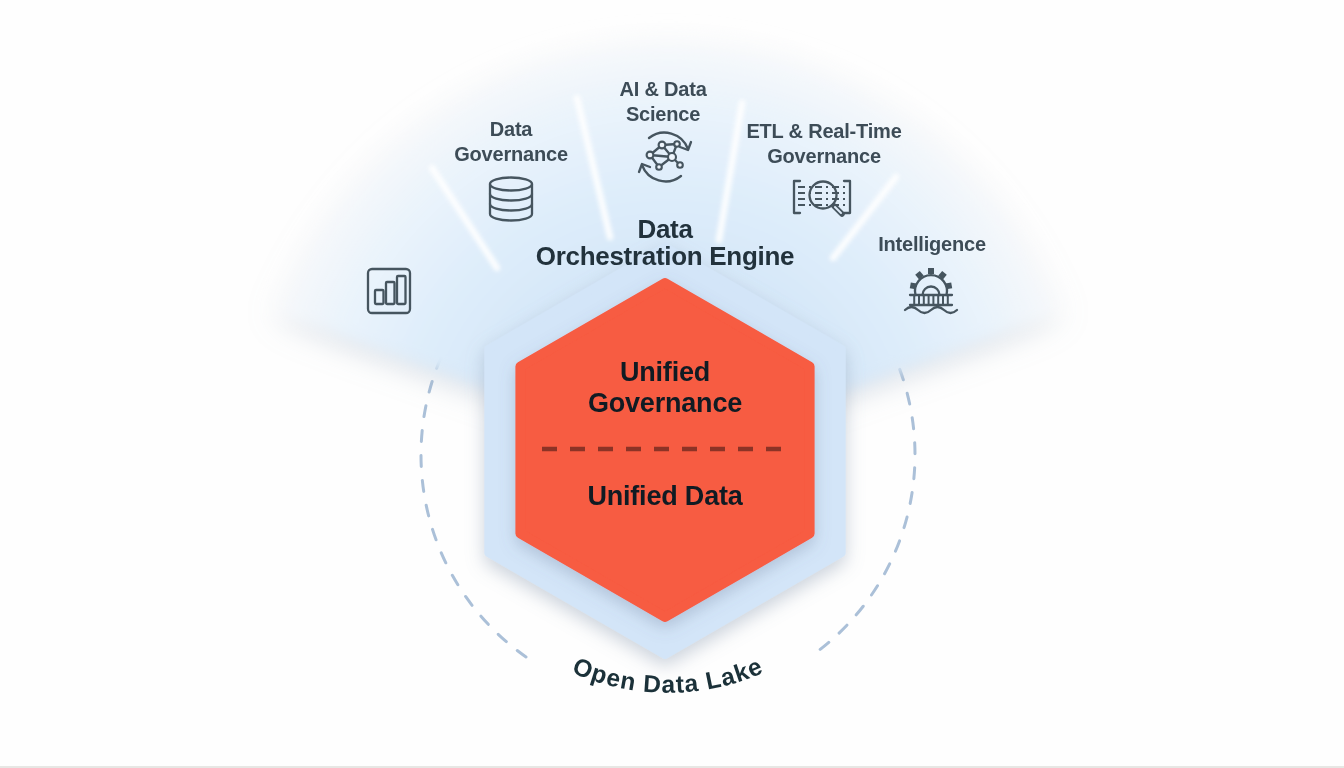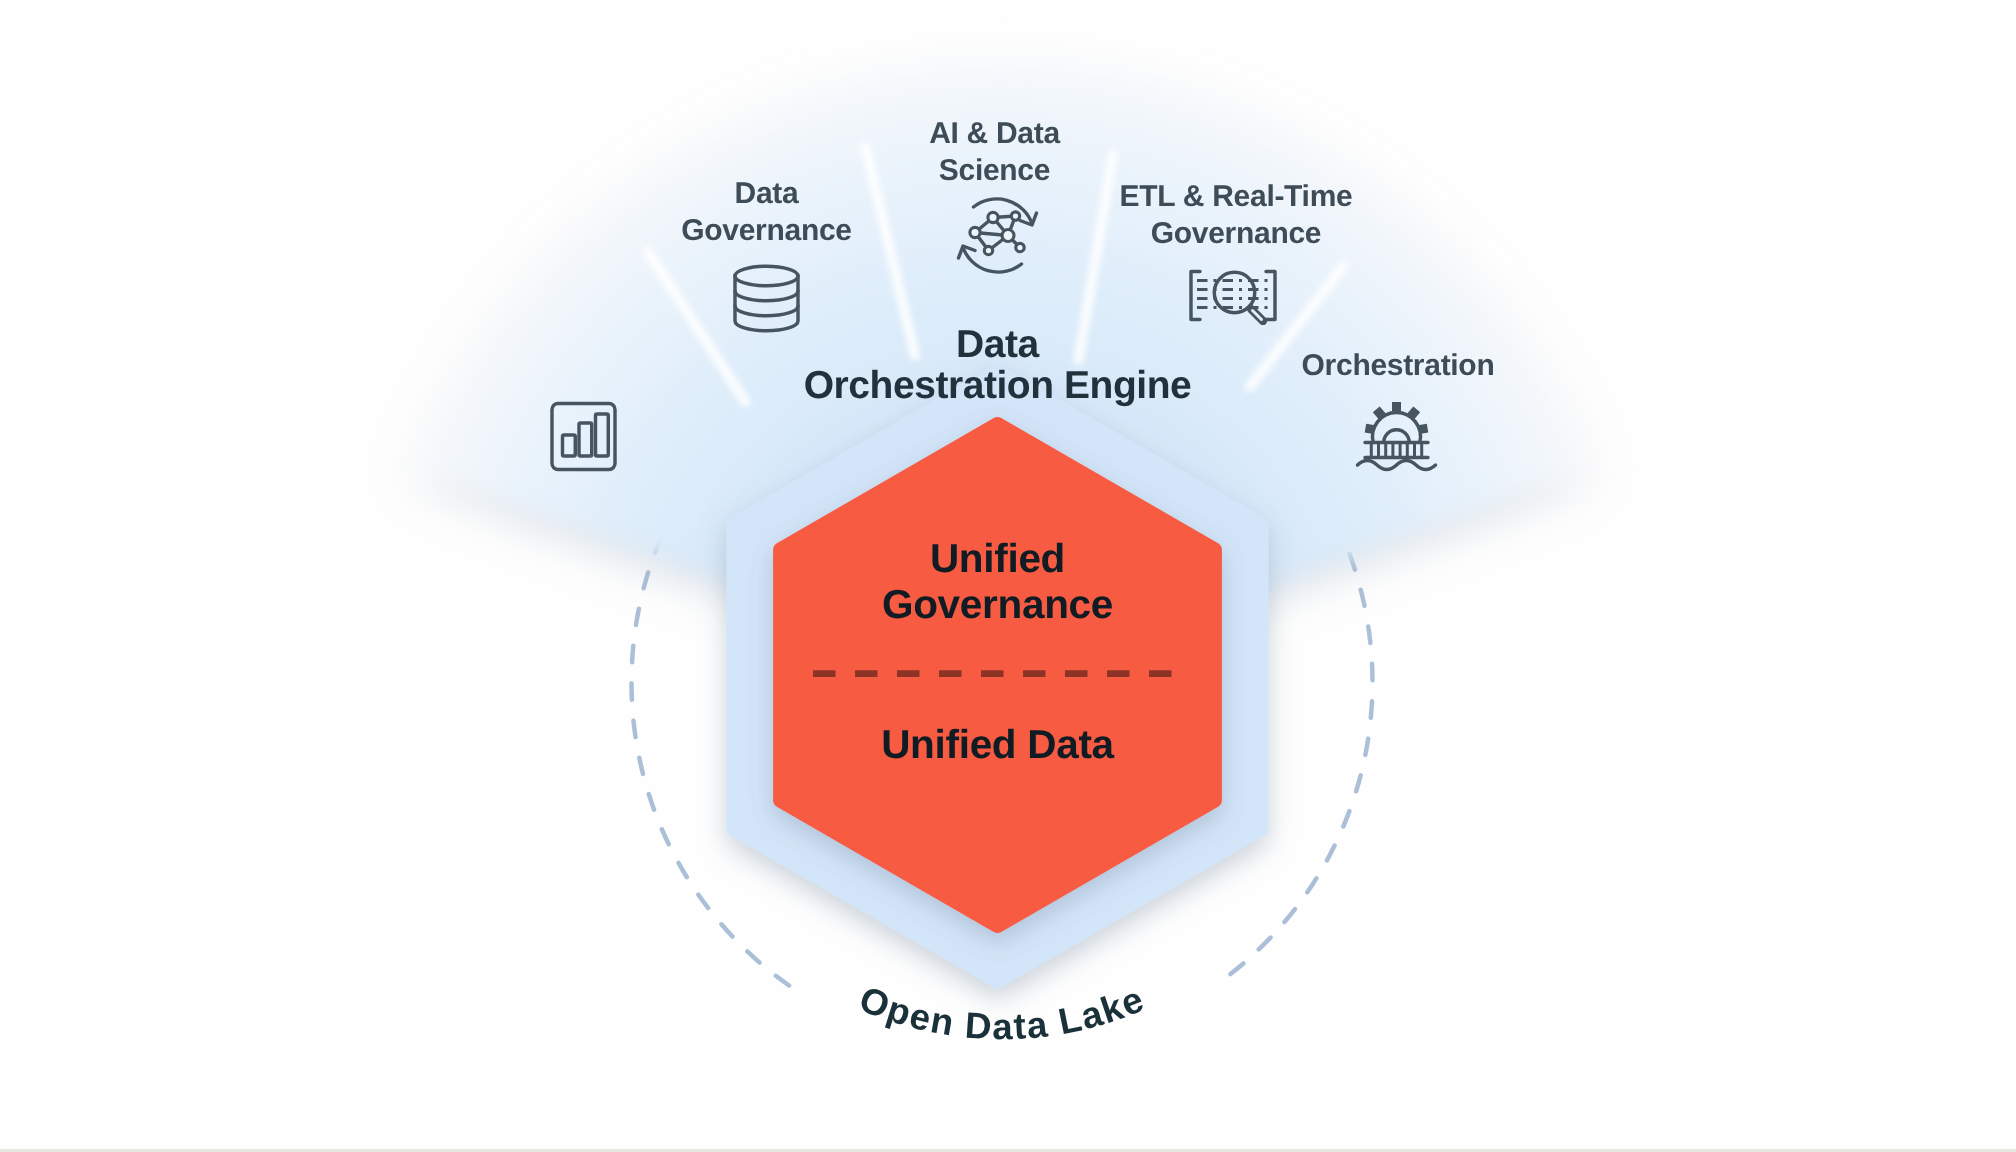--- a/index.html
+++ b/index.html
@@ -99,21 +99,21 @@
     <div>AI &amp; Data</div>
     <div>Science</div>
   </div>
 
   <div class="cap-label" style="left:824px;top:119px">
     <div>ETL &amp; Real-Time</div>
     <div>Governance</div>
   </div>
 
   <div class="cap-label" style="left:932px;top:232px">
-    <div>Orchestration</div>
+    <div>Intelligence</div>
   </div>
 
   <div class="engine-title" style="left:665px;top:216px">
     <div>Data</div>
     <div>Orchestration Engine</div>
   </div>
 
   <div class="hex-label" style="left:665px;top:482px;line-height:28px">Unified Data</div>
   <div class="hex-label" style="left:665px;top:357px">
     <div>Unified</div>

